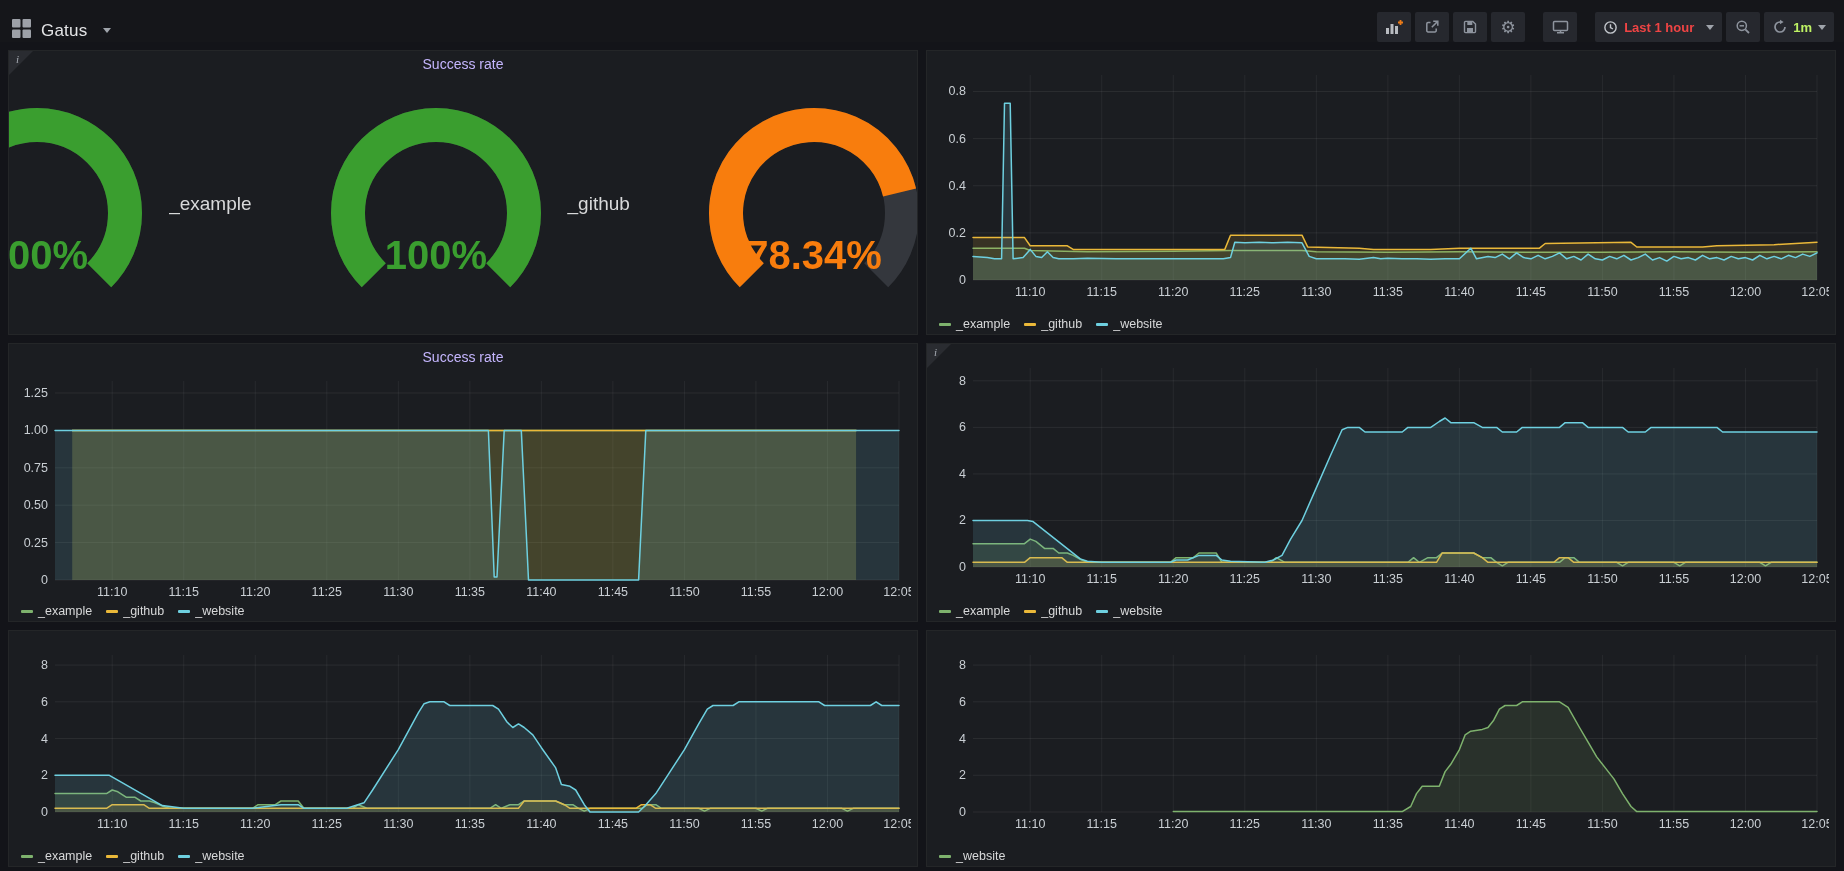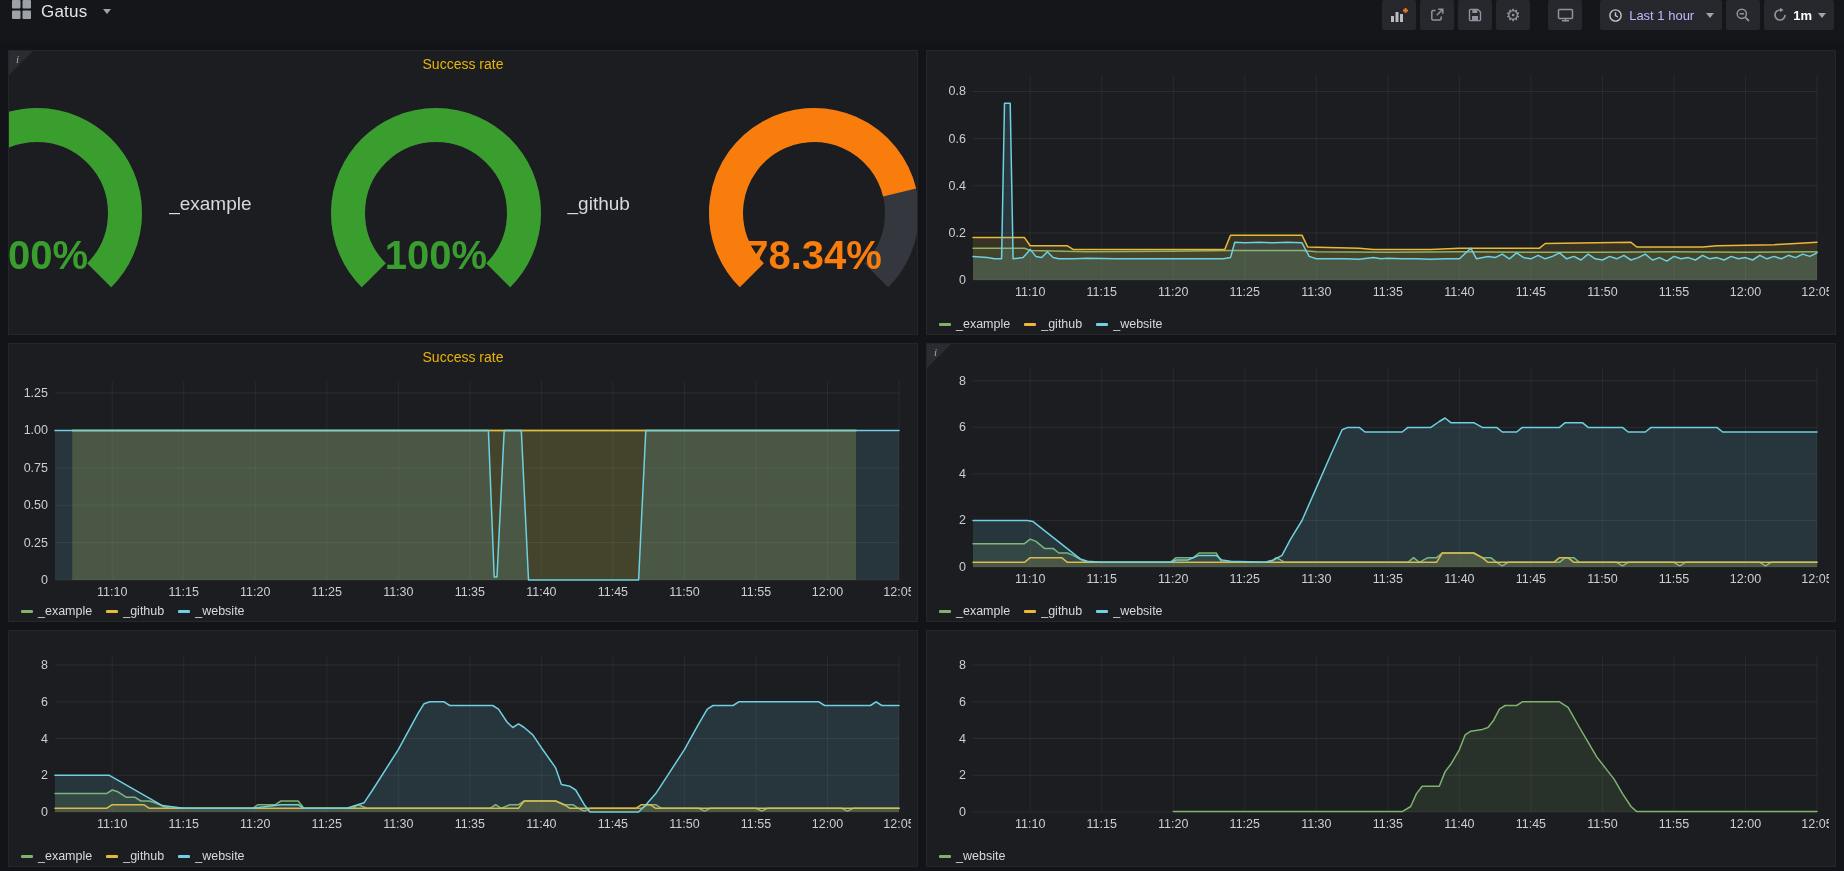--- a/index.html
+++ b/index.html
@@ -1,42 +1,42 @@
 <!DOCTYPE html>
 <html><head>
 <meta charset="utf-8">
 <style>
   * { margin:0; padding:0; box-sizing:border-box; }
   html,body { width:1844px; height:871px; overflow:hidden; background:#131419;
               font-family:"Liberation Sans", sans-serif; color:#d8d9da; }
 
   
-  .navbar { height:42px; background:#15161a; display:flex; align-items:flex-start;
+  .navbar { height:42px; background:#15161a; display:flex; align-items:flex-end;
             padding:0 10px 0 12px; }
   .nav-left { display:flex; align-items:center; gap:10px; }
   .nav-title { font-size:17px; color:#e3e4e6; letter-spacing:.2px; }
   .caret { width:0; height:0; border:4px solid transparent; border-top:5px solid #9fa4ab;
            display:inline-block; margin-left:6px; position:relative; top:2px; }
   .nav-right { margin-left:auto; display:flex; align-items:center; gap:4px; }
   .nav-btn { height:30px; min-width:34px; background:#26282e; border-radius:2px;
              display:flex; align-items:center; justify-content:center; padding:0 8px;
              color:#8e949e; font-size:13px; cursor:pointer; }
   .nav-btn svg { display:block; }
   .nav-gap { width:10px; }
   .gear-glyph { font-size:17px; line-height:1; color:#8e949e; }
-  .timepick { gap:6px; display:flex; align-items:center; color:#c4b5fd; }
-  .refresh-int { color:#ffffff; font-weight:700; margin-left:5px; }
+  .timepick { gap:6px; display:flex; align-items:center; color:#ef4444;font-weight:bold; }
+  .refresh-int { color:#bef264; font-weight:700; margin-left:5px; }
 
   
   .dash { padding:8px 8px 4px 8px; display:grid; grid-template-columns:1fr 1fr;
           grid-template-rows:285px 279px 237px; gap:8px; height:829px; }
   .panel { background:#1b1d21; border:1px solid #242628; position:relative;
            display:flex; flex-direction:column; overflow:hidden; }
   .panel-title { height:26px; line-height:26px; text-align:center; font-size:14px;
-                 font-weight:500; color:#eab308; flex:0 0 auto; cursor:pointer; }
+                 font-weight:500; color:#c4b5fd; flex:0 0 auto; cursor:pointer; }
   .info-corner { position:absolute; top:0; left:0; width:0; height:0;
                  border-top:24px solid #2a2c31; border-right:24px solid transparent; }
   .info-i { position:absolute; top:2px; left:7px; font-size:11px; color:#a7acb4;
             font-style:italic; font-family:"Liberation Serif", serif; }
   .chart-wrap { flex:1 1 auto; min-height:0; padding:2px 6px 0 4px; }
   .chart-wrap svg { width:100%; height:100%; display:block; }
   .tick { fill:#c9ced3; font-size:12.5px; font-family:"Liberation Sans",sans-serif; }
   .legend { flex:0 0 20px; display:flex; align-items:center; gap:14px;
             padding-left:12px; font-size:12.5px; color:#d8d9da; }
   .legend-item { display:flex; align-items:center; gap:5px; cursor:pointer; }

